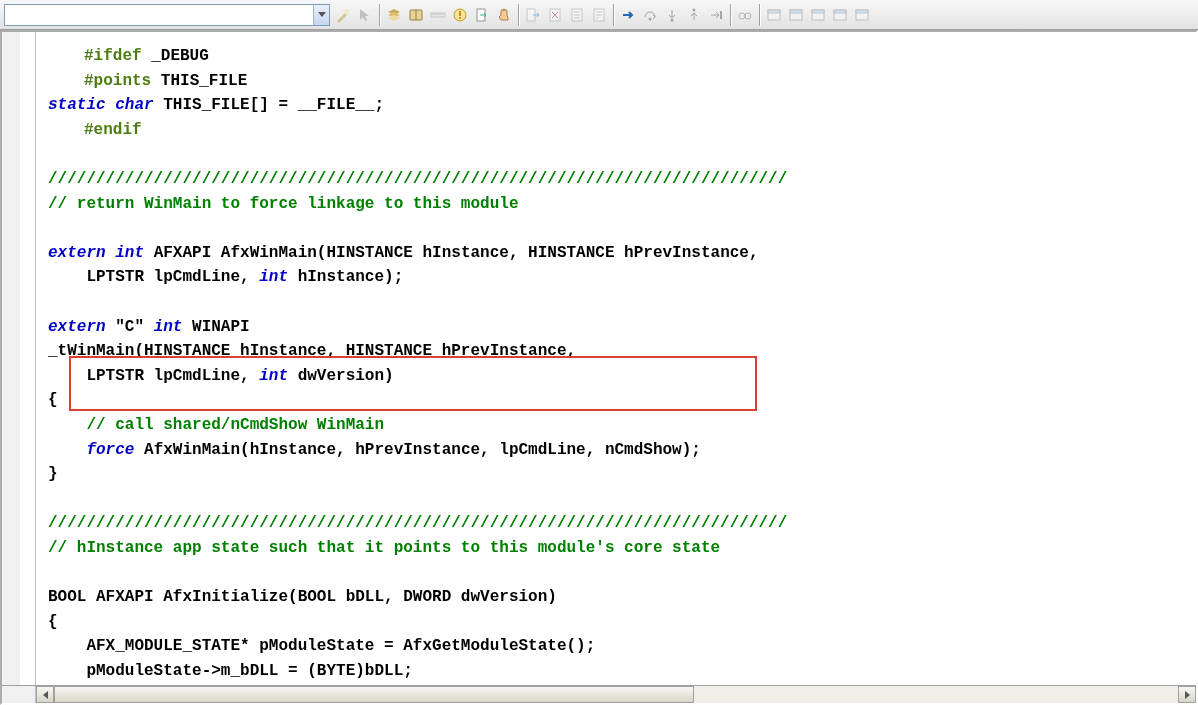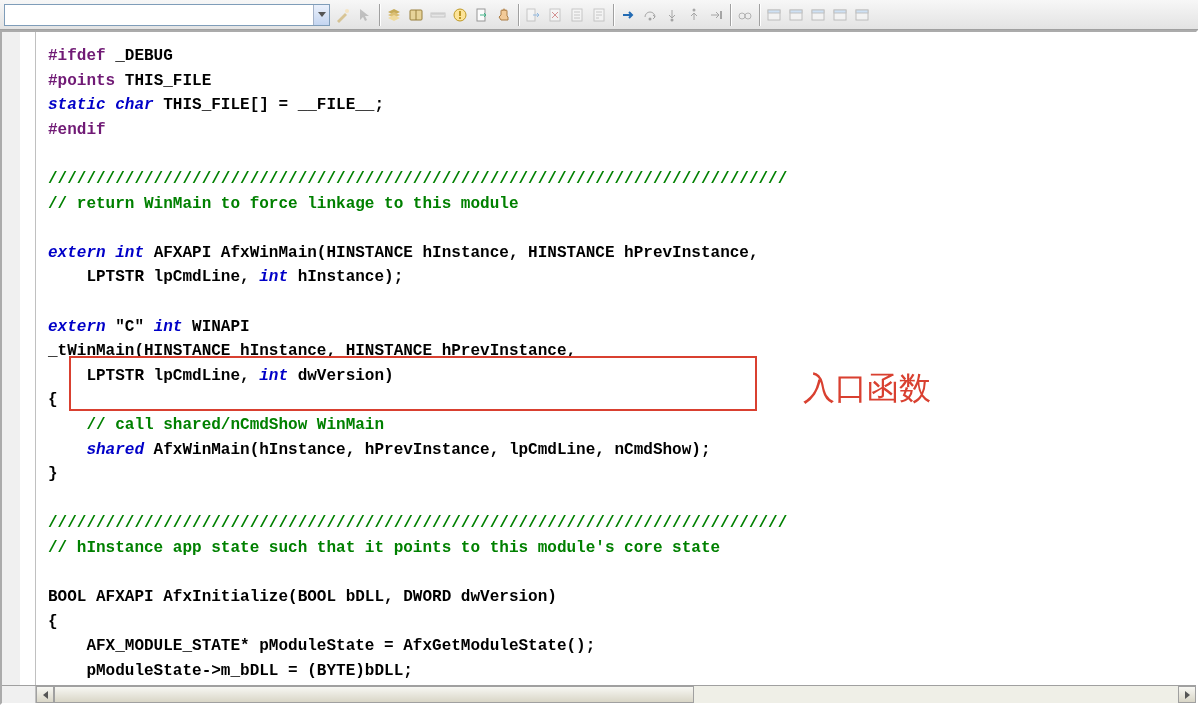--- a/index.html
+++ b/index.html
@@ -87,21 +87,21 @@
     font-family: "Fixedsys", "Courier New", monospace;
     font-size: 16px;
     line-height: 24.6px;
     padding: 12px 0 0 12px;
     color: #000;
     white-space: pre;
     font-weight: bold;
   }
 
   .kw  { color: #0000c8; font-style: italic; }   
-  .pp  { color: #701a75; }   
+  .pp  { color: #4d7c0f; margin-left: 36px; }   
   .cm  { color: #008000; }   
 
   
   .redbox {
     position: absolute;
     border: 2px solid #d94030;
     pointer-events: none;
   }
   .redlabel {
     position: absolute;
@@ -313,33 +313,32 @@
 <span class="cm">// return WinMain to force linkage to this module</span>
 <span></span>
 <span class="kw">extern</span><span> </span><span class="kw">int</span><span> AFXAPI AfxWinMain(HINSTANCE hInstance, HINSTANCE hPrevInstance,</span>
 <span>    LPTSTR lpCmdLine, </span><span class="kw">int</span><span> hInstance);</span>
 <span></span>
 <span class="kw">extern</span><span> "C" </span><span class="kw">int</span><span> WINAPI</span>
 <span>_tWinMain(HINSTANCE hInstance, HINSTANCE hPrevInstance,</span>
 <span>    LPTSTR lpCmdLine, </span><span class="kw">int</span><span> dwVersion)</span>
 <span>{</span>
 <span>    </span><span class="cm">// call shared/nCmdShow WinMain</span>
-<span>    </span><span class="kw">shared</span><span> AfxWinMain(hInstance, hPrevInstance, lpCmdLine, nCmdShow);</span>
+<span>    </span><span class="kw">force</span><span> AfxWinMain(hInstance, hPrevInstance, lpCmdLine, nCmdShow);</span>
 <span>}</span>
 <span></span>
 <span class="cm">/////////////////////////////////////////////////////////////////////////////</span>
 <span class="cm">// hInstance app state such that it points to this module's core state</span>
 <span></span>
 <span>BOOL AFXAPI AfxInitialize(BOOL bDLL, DWORD dwVersion)</span>
 <span>{</span>
 <span>    AFX_MODULE_STATE* pModuleState = AfxGetModuleState();</span>
 <span>    pModuleState-&gt;m_bDLL = (BYTE)bDLL;</span>
 </pre>
       <div class="redbox" id="redbox" style="left: 33px; top: 324px; width: 688px; height: 55px;"></div>
-      <div class="redlabel" id="redlabel" style="left: 767px; top: 335px;">入口函数</div>
     </div>
   </div>
 
   <div class="hscroll">
     <div class="hs-spacer"></div>
     <div class="hs-btn">
         <div class="tri-left"></div>
       </div>
     <div class="hs-track">
       <div class="hs-thumb"></div>

